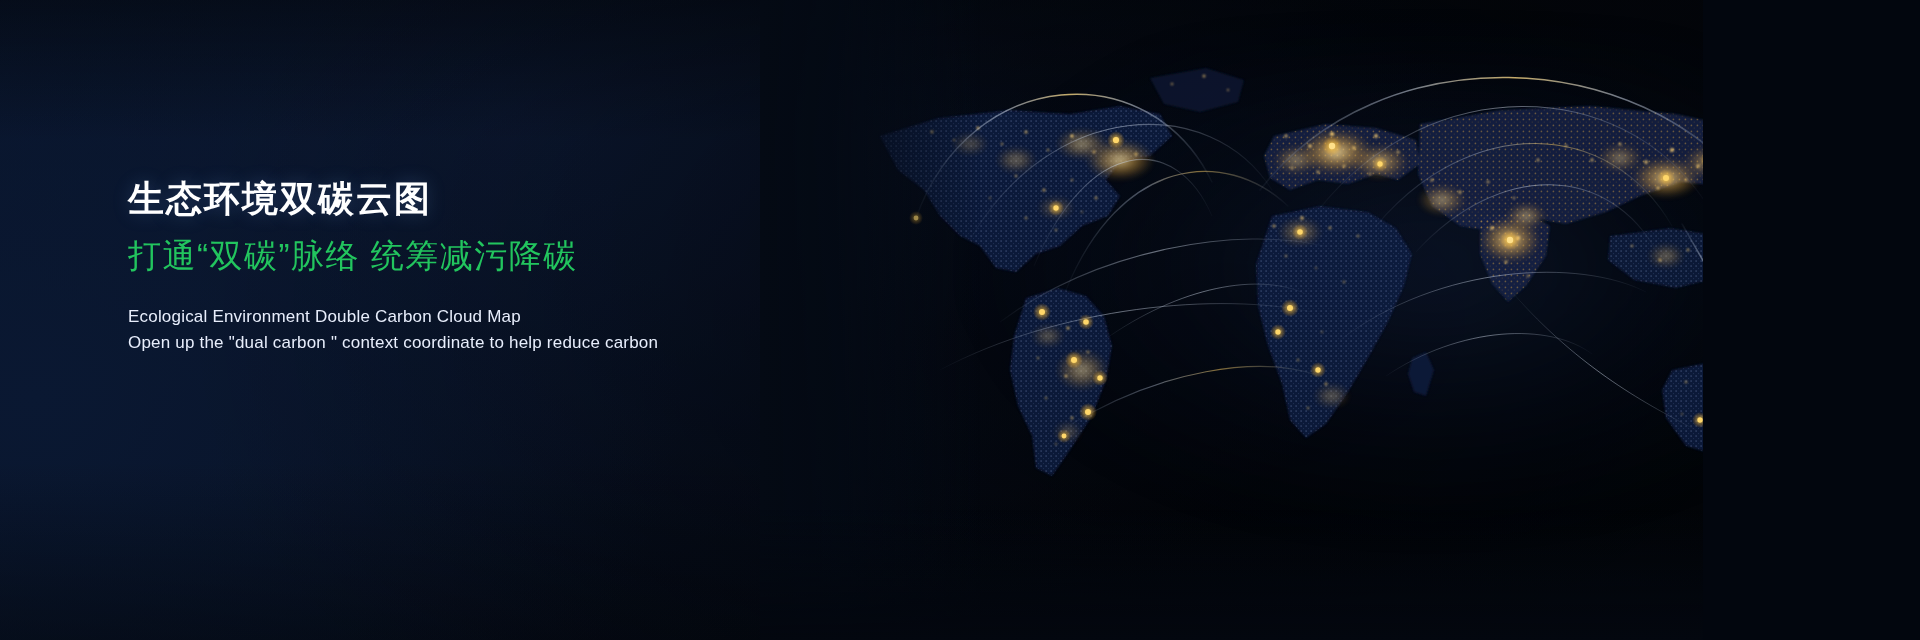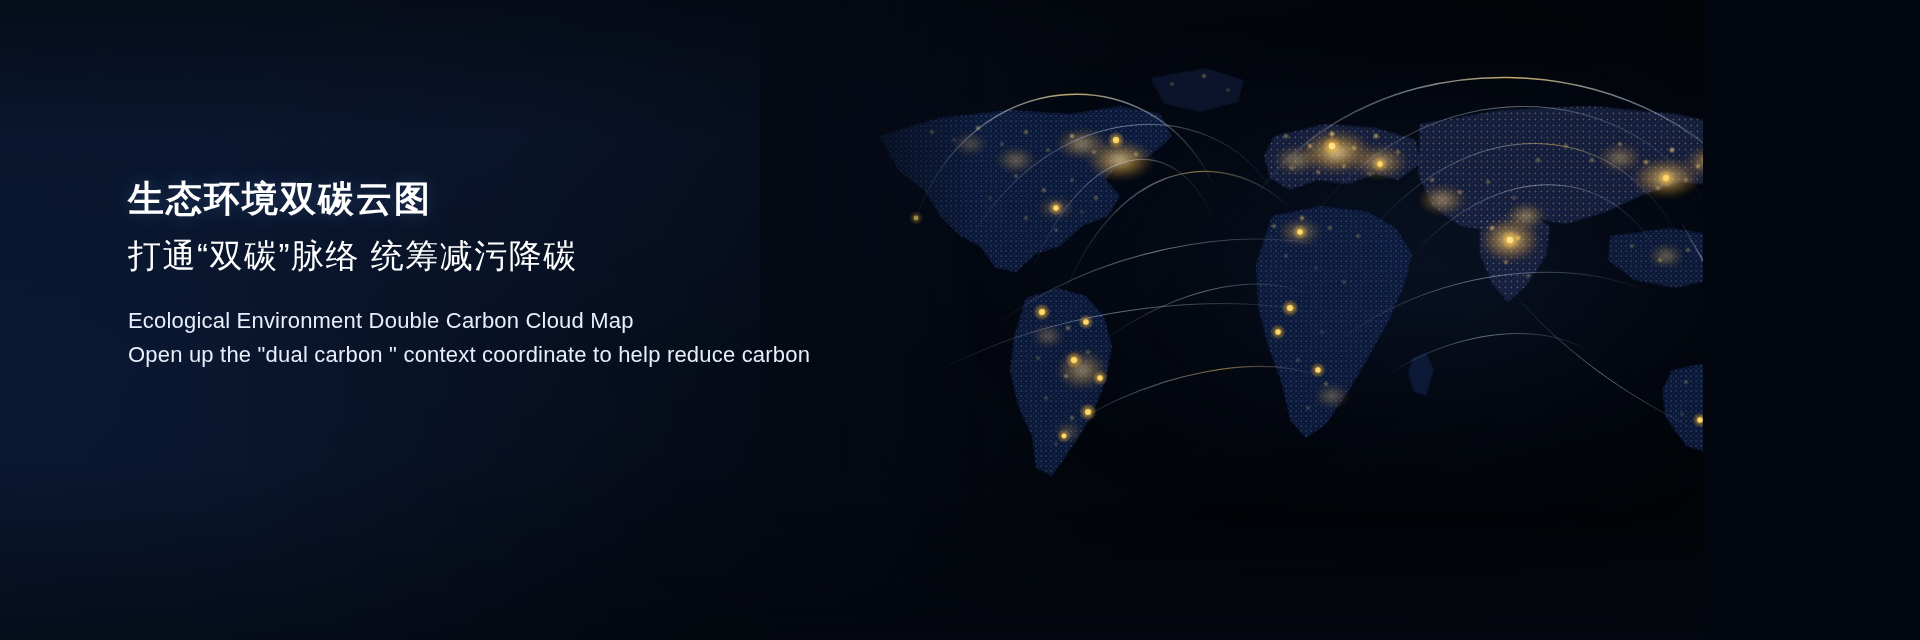--- a/index.html
+++ b/index.html
@@ -49,27 +49,27 @@
     font-weight: 700;
     color: #ffffff;
     letter-spacing: 2px;
     line-height: 1.25;
     margin: 0 0 14px 0;
     text-shadow: 0 0 18px rgba(120,170,255,0.25);
   }
   .subtitle-cn {
     font-size: 33px;
     font-weight: 400;
-    color: #ffffff;
+    color: #22c55e;
     letter-spacing: 1.5px;
     line-height: 1.3;
     margin: 0 0 26px 0;
   }
   .en-line {
-    font-size: 22px;
+    font-size: 17px;
     font-weight: 400;
     color: #e8eefc;
     letter-spacing: 0.2px;
     line-height: 1.55;
     margin: 0;
     white-space: nowrap;
   }
 
   
   .map-wrap {

